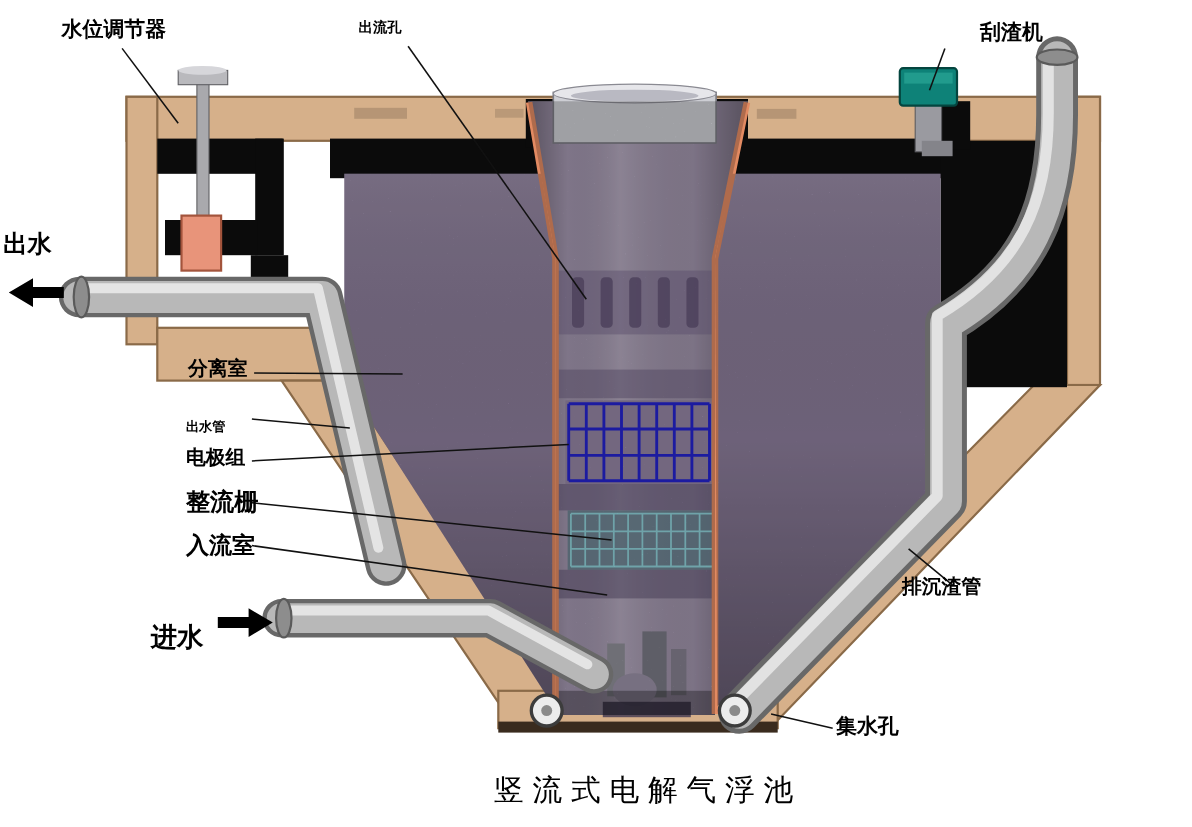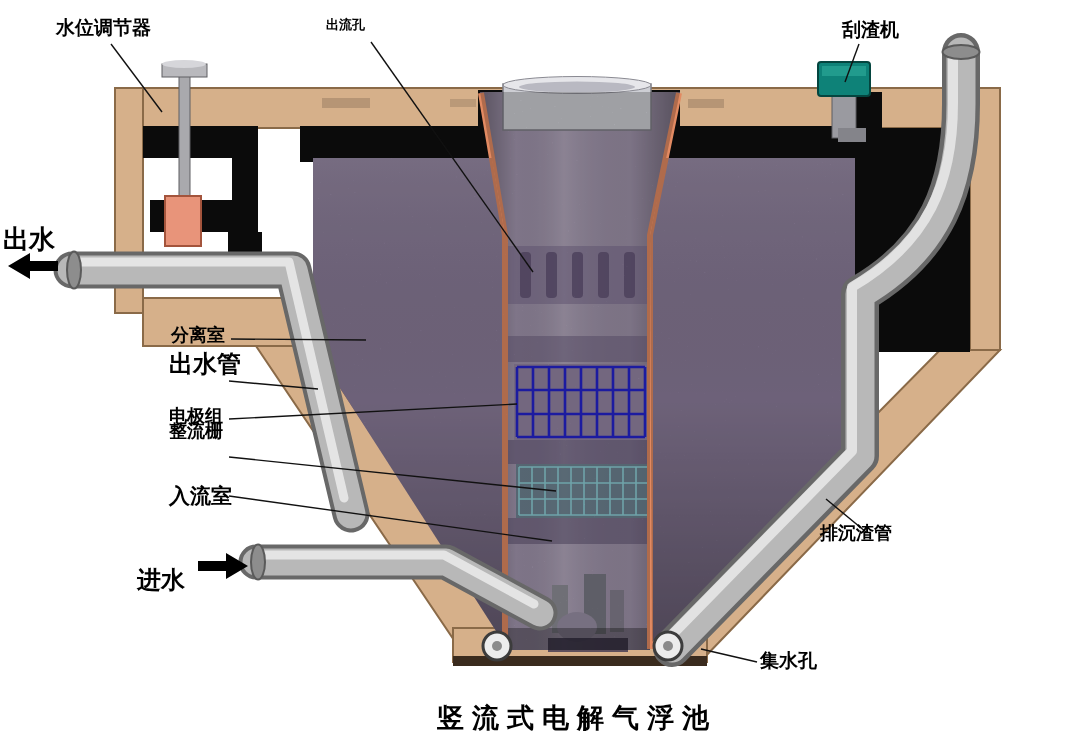--- a/index.html
+++ b/index.html
@@ -1,20 +1,20 @@
 <!DOCTYPE html>
 <html><head>
 <meta charset="utf-8">
 <style>
   html,body{margin:0;padding:0;background:#fff;}
   .stage{position:relative;width:1084px;height:752px;background:#ffffff;overflow:hidden;
          font-family:"Liberation Serif","DejaVu Serif",serif;}
   .stage svg{position:absolute;left:0;top:0;}
   .lbl{position:absolute;color:#000;font-weight:600;white-space:nowrap;line-height:1.1;}
-  .title{position:absolute;color:#000;font-weight:700;font-size:27px;letter-spacing:8px;white-space:nowrap;}
+  .title{position:absolute;color:#000;font-weight:400;font-size:27px;letter-spacing:8px;white-space:nowrap;margin-left:12px;}
 </style>
 </head>
 <body>
 
 <div class="stage">
 
 <svg width="1084" height="752" viewBox="0 0 1084 752">
   <defs>
     <linearGradient id="chamberShade" x1="0" y1="0" x2="0" y2="1">
       <stop offset="0" stop-color="rgba(255,255,255,0.10)"></stop>
@@ -177,25 +177,25 @@
   </g>
 
   <g fill="#000">
     <polygon points="8,266 30,253 30,261 58,261 58,271 30,271 30,279"></polygon>
     <polygon points="248,566 226,553 226,561 198,561 198,571 226,571 226,579"></polygon>
   </g>
 </svg>
 
 <div class="lbl" style="left:56px;top:18px;font-size:19px">水位调节器</div>
 <div class="lbl" style="left:326px;top:18px;font-size:13px">出流孔</div>
-<div class="lbl" style="left:842px;top:20px;font-size:19px">刮渣机</div>
-<div class="lbl" style="left:3px;top:226px;font-size:26px">出水</div>
+<div class="lbl" style="left:891px;top:20px;font-size:19px">刮渣机</div>
+<div class="lbl" style="left:3px;top:210px;font-size:22px">出水</div>
 <div class="lbl" style="left:171px;top:326px;font-size:18px">分离室</div>
-<div class="lbl" style="left:169px;top:351px;font-size:24px">出水管</div>
+<div class="lbl" style="left:169px;top:382px;font-size:12px">出水管</div>
 <div class="lbl" style="left:169px;top:407px;font-size:18px">电极组</div>
-<div class="lbl" style="left:169px;top:422px;font-size:18px">整流栅</div>
+<div class="lbl" style="left:169px;top:445px;font-size:22px">整流栅</div>
 <div class="lbl" style="left:169px;top:485px;font-size:21px">入流室</div>
 <div class="lbl" style="left:137px;top:567px;font-size:24px">进水</div>
 <div class="lbl" style="left:820px;top:524px;font-size:18px">排沉渣管</div>
 <div class="lbl" style="left:760px;top:651px;font-size:19px">集水孔</div>
 <div class="title" style="left:437px;top:700px">竖流式电解气浮池</div>
 
 </div>
 
 </body></html>

